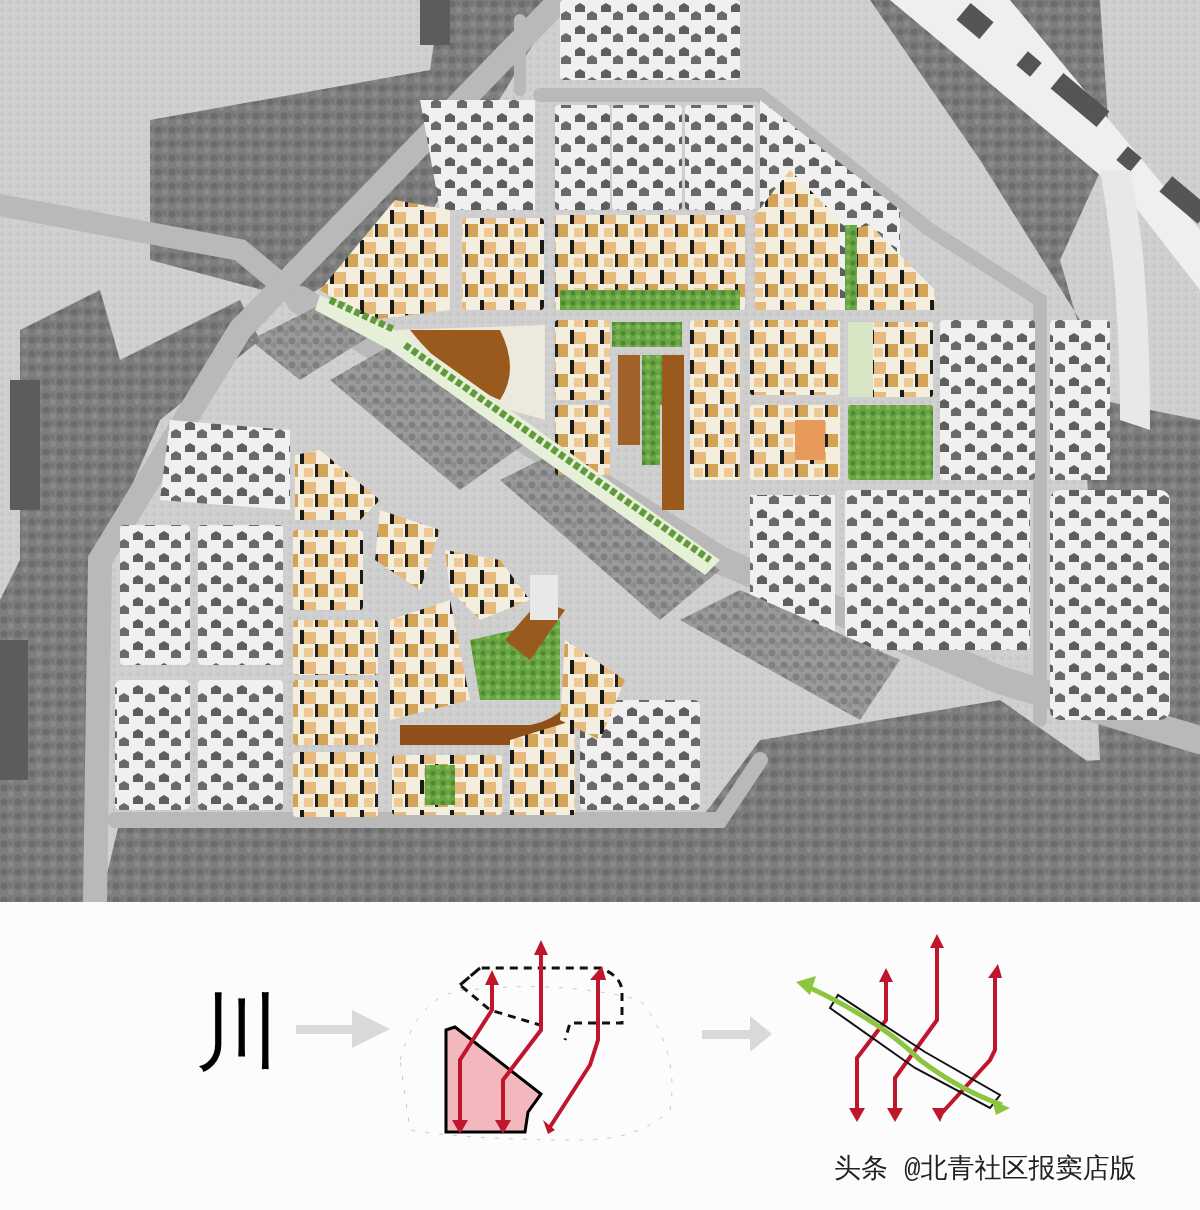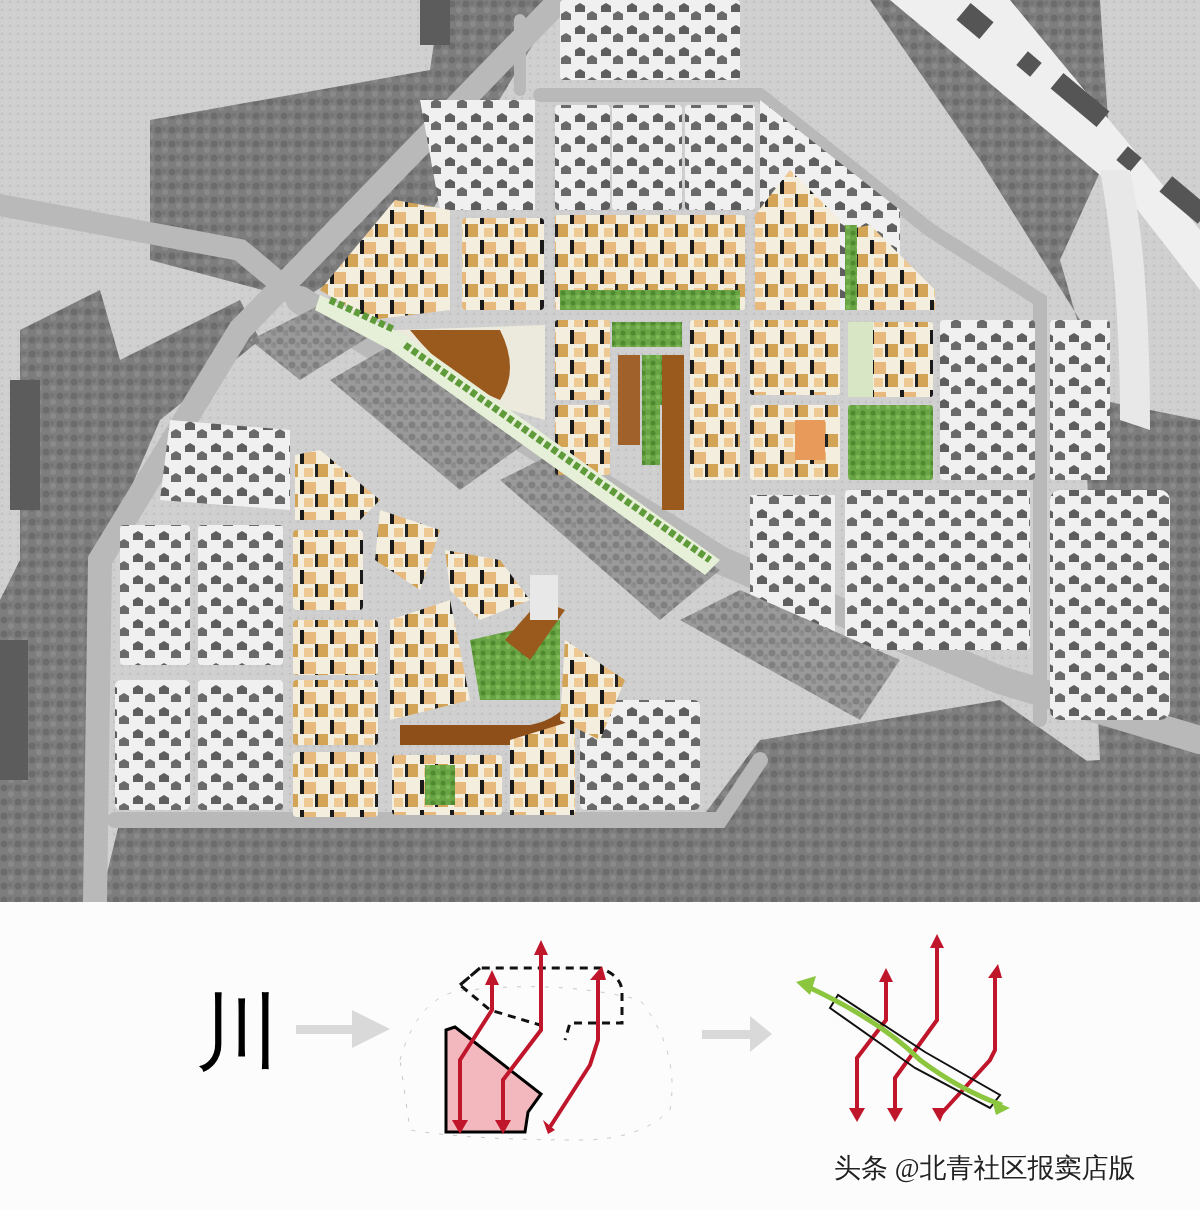--- a/index.html
+++ b/index.html
@@ -2,21 +2,21 @@
 <html><head>
 <meta charset="utf-8">
 <style>
   html, body { margin:0; padding:0; }
   body { width:1200px; height:1210px; background:#fcfcfd; overflow:hidden; position:relative; font-family:"DejaVu Sans", sans-serif; }
   .map { position:absolute; left:0; top:0; width:1200px; height:902px; background:#c9c9c9; overflow:hidden; }
   .map svg { position:absolute; left:0; top:0; }
   .concept { position:absolute; left:0; top:902px; width:1200px; height:308px; background:#fcfcfd; }
   .concept svg { position:absolute; left:0; top:0; }
   .char { position:absolute; left:196px; top:990px; font-family:"DejaVu Sans", sans-serif; font-size:84px; line-height:84px; color:#000; font-weight:400; }
-  .watermark { position:absolute; left:834px; top:1150px; font-family:Liberation Serif, serif; font-size:27px; color:#222; text-shadow:1px 1px 0 #fff, -1px -1px 0 #fff, 1px -1px 0 #fff, -1px 1px 0 #fff; letter-spacing:0px; white-space:nowrap; }
+  .watermark { position:absolute; left:834px; top:1150px; font-family:Liberation Mono, monospace; font-size:27px; color:#222; text-shadow:1px 1px 0 #fff, -1px -1px 0 #fff, 1px -1px 0 #fff, -1px 1px 0 #fff; letter-spacing:0px; white-space:nowrap; }
 </style>
 </head>
 <body>
 
 <div class="map">
   <svg width="1200" height="902" viewBox="0 0 1200 902">
     <defs>
       <pattern id="noise" width="8" height="8" patternUnits="userSpaceOnUse">
         <rect width="8" height="8" fill="#cfcfcf"></rect>
         <circle cx="2" cy="2" r="1.2" fill="#c2c2c2"></circle>

